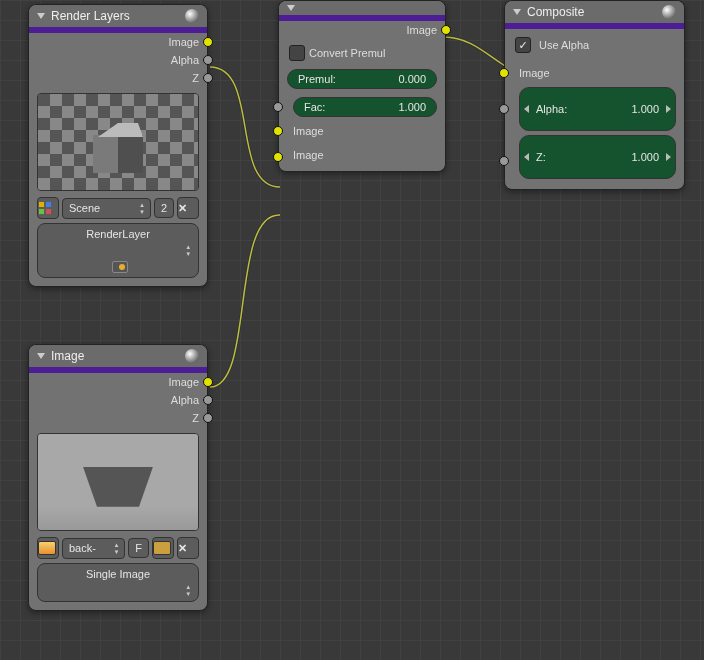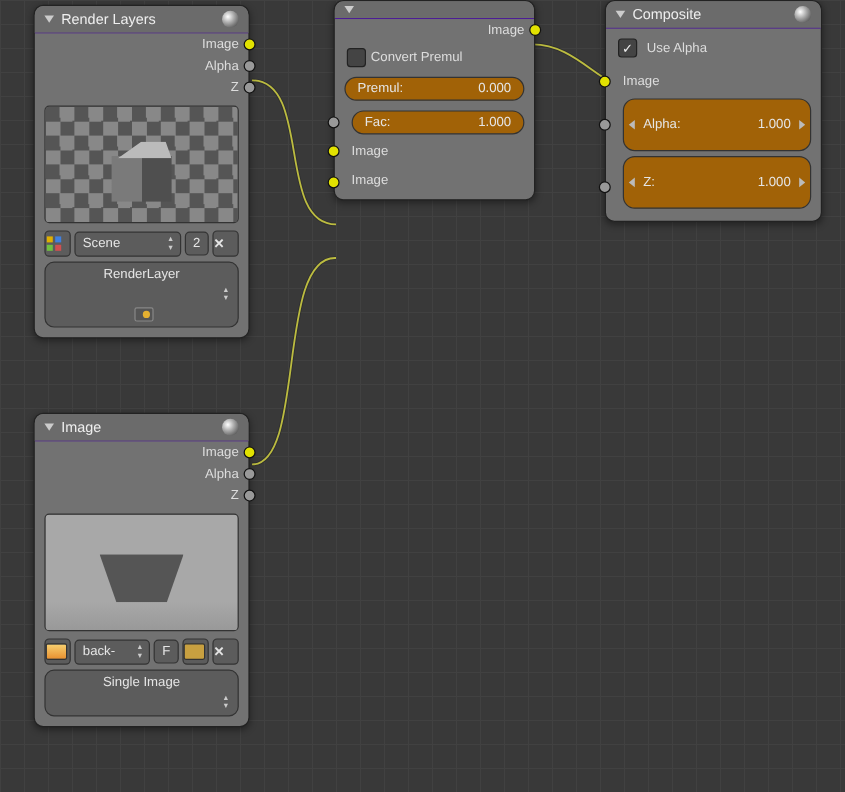--- a/index.html
+++ b/index.html
@@ -16,21 +16,21 @@
   .node {
     position: absolute;
     background: #727272;
     border: 1px solid #222;
     border-radius: 8px;
     box-shadow: 0 2px 6px rgba(0,0,0,0.4);
     overflow: visible;
   }
   .node-header {
     background: #6b6b6b;
-    border-bottom: 1px solid #4c1d95;
+    border-bottom: 6px solid #4c1d95;
     border-radius: 8px 8px 0 0;
     padding: 4px 8px;
     display: flex;
     align-items: center;
     gap: 4px;
     position: relative;
   }
   .tri {
     width: 0; height: 0;
     border-left: 4px solid transparent;
@@ -144,21 +144,21 @@
     border-radius:50%; background:#e5b030;
     right:2px; top:2px;
   }
   .chk {
     width: 16px; height: 16px; border-radius: 3px;
     background: #444; border: 1px solid #222;
     display: inline-flex; align-items: center; justify-content: center;
     color: #eee; font-size: 11px;
   }
   .numfield {
-    background: #a16207;
+    background: #14532d;
     border: 1px solid #333;
     border-radius: 10px;
     color: #e5e5e5;
     font-size: 11px;
     padding: 3px 10px;
     margin: 2px 8px 2px 22px;
     display: flex; justify-content: space-between; align-items: center;
     cursor: ew-resize;
     position: relative;
   }

